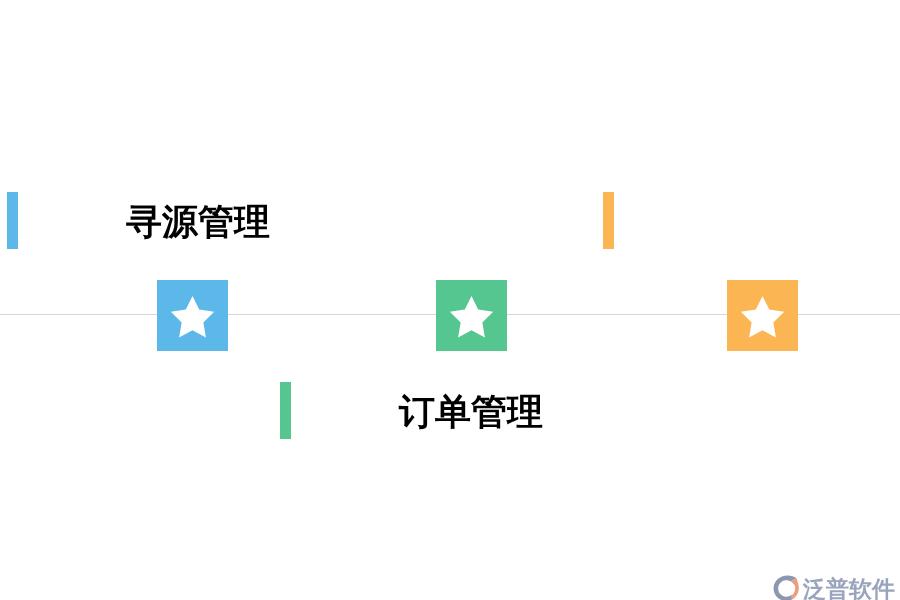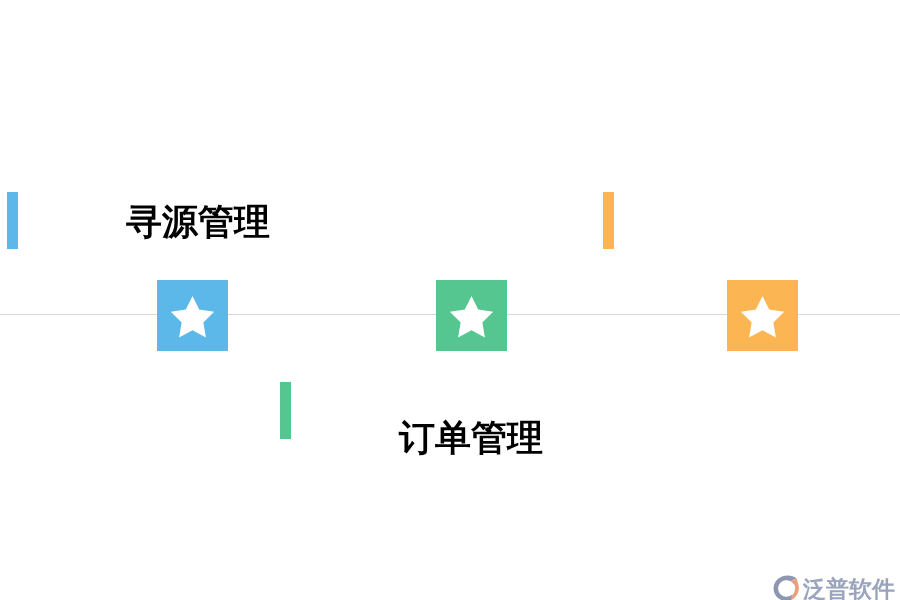--- a/index.html
+++ b/index.html
@@ -113,21 +113,21 @@
   <div class="bar" style="left:7px; top:192px; background:#5BB8E8;"></div>
   <div class="stage-label" style="left:126px; top:200px;">寻源管理</div>
   <div class="node" style="left:157px;">
     <svg viewBox="0 0 71 71" xmlns="http://www.w3.org/2000/svg">
       <rect x="0" y="0" width="71" height="71" fill="#5BB8E8"></rect>
       <polygon points="35.5,16 42.2,29.6 57.2,31.8 46.35,42.4 48.9,57.4 35.5,50.3 22.1,57.4 24.65,42.4 13.8,31.8 28.8,29.6" fill="#ffffff"></polygon>
     </svg>
   </div>
 
   <div class="bar" style="left:280px; top:382px; background:#55C68F;"></div>
-  <div class="stage-label" style="left:399px; top:390px;margin-top:26px;">订单管理</div>
+  <div class="stage-label" style="left:399px; top:390px;">订单管理</div>
   <div class="node" style="left:436px;">
     <svg viewBox="0 0 71 71" xmlns="http://www.w3.org/2000/svg">
       <rect x="0" y="0" width="71" height="71" fill="#55C68F"></rect>
       <polygon points="35.5,16 42.2,29.6 57.2,31.8 46.35,42.4 48.9,57.4 35.5,50.3 22.1,57.4 24.65,42.4 13.8,31.8 28.8,29.6" fill="#ffffff"></polygon>
     </svg>
   </div>
 
   <div class="bar" style="left:603px; top:192px; background:#FBB653;"></div>
   <div class="node" style="left:727px;">
     <svg viewBox="0 0 71 71" xmlns="http://www.w3.org/2000/svg">

